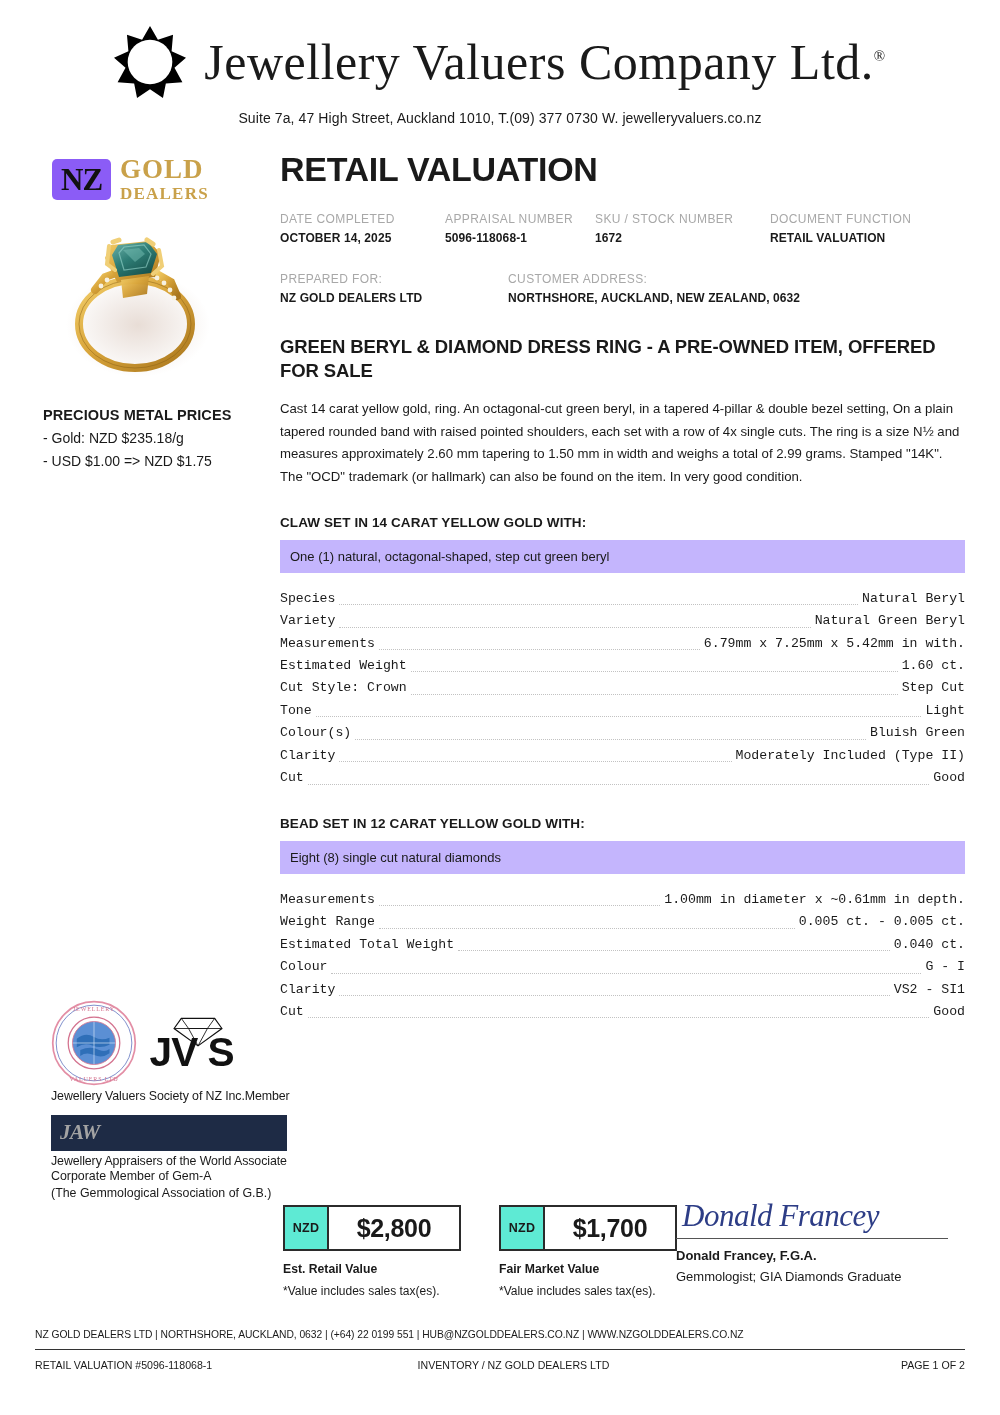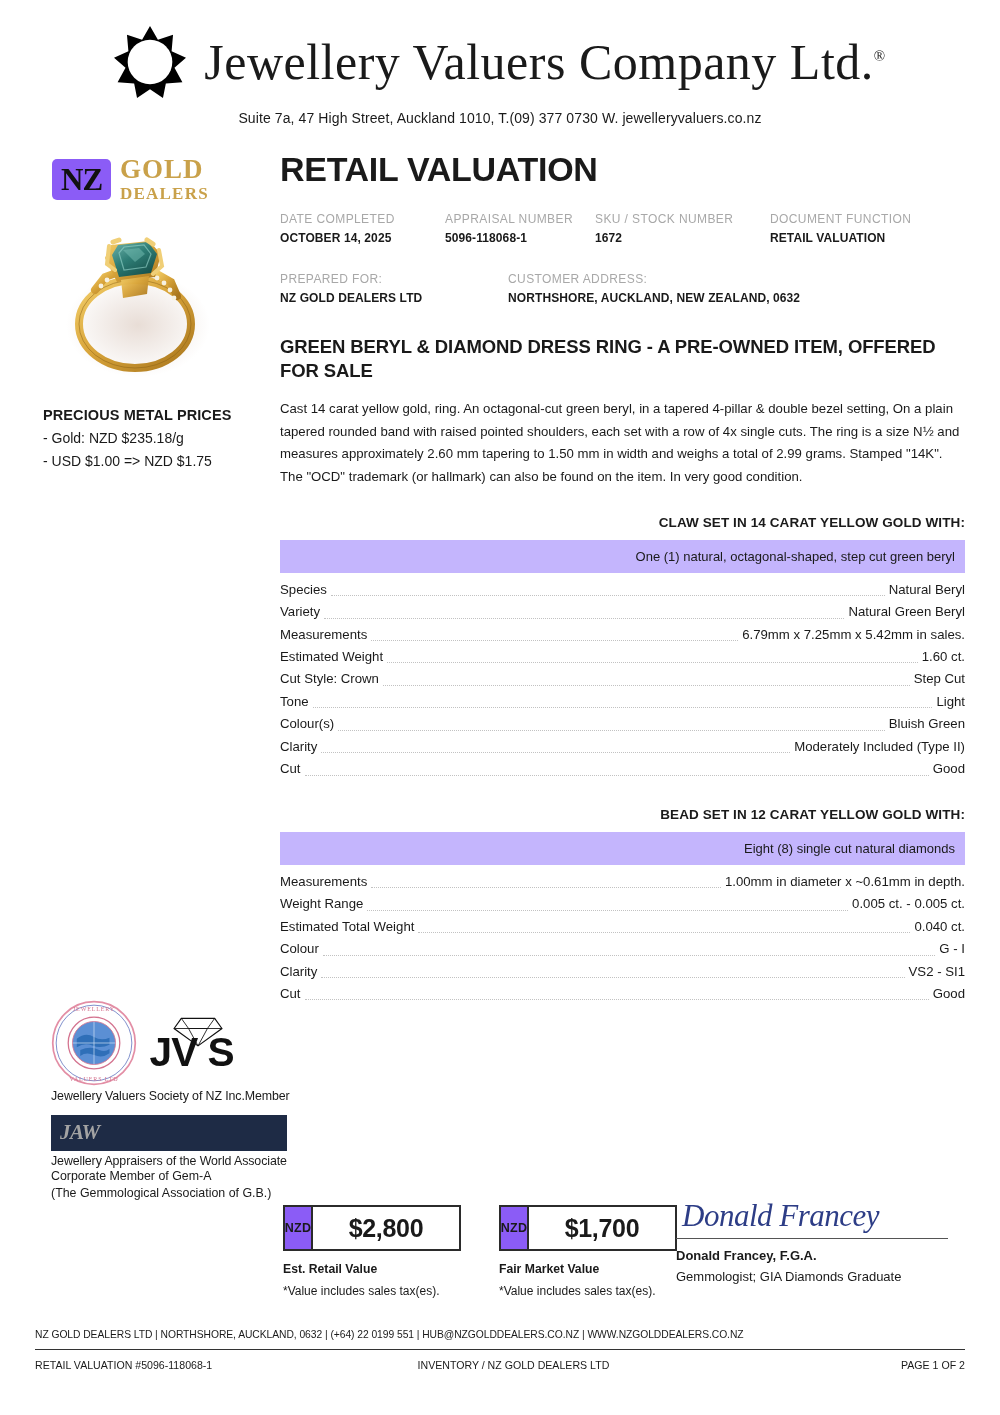--- a/index.html
+++ b/index.html
@@ -69,26 +69,26 @@
 
   .itemtitle {
     font-size: 18.5px; font-weight: 700; line-height: 1.32;
     margin-top: 30px; letter-spacing: -.1px;
   }
   .itemdesc {
     font-size: 13.2px; line-height: 1.72; margin-top: 14px; text-align: left;
   }
 
   
-  .spec { margin-top: 26px; text-align: right; }
+  .spec { margin-top: 26px; }
   .spec-heading { font-size: 13.5px; font-weight: 700; letter-spacing: .1px; }
   .spec-sub {
     background: #c4b5fd; font-size: 13px; padding: 9px 10px; margin-top: 10px;
   }
-  .spec-rows { margin-top: 6px; }
+  .spec-rows { margin-top: 15px; font-family: Liberation Mono, monospace; }
   .spec-row {
     display: flex; align-items: flex-end; font-size: 13.2px; line-height: 1.55;
     padding: 1px 0;
   }
   .spec-key { white-space: nowrap; }
   .spec-dots {
     flex: 1 1 auto; margin: 0 4px 4px 4px;
     border-bottom: 1.5px dotted #c2c2c2; min-width: 10px;
   }
   .spec-val { white-space: nowrap; }
@@ -118,23 +118,23 @@
     font-size: 9px; color: #d8b964; letter-spacing: 1.5px; display: block;
     margin-top: 3px; text-align: center; font-weight: 700;
   }
   .gem-a { font-size: 12.4px; line-height: 1.4; margin-top: 0; }
 
   
   .valuezone { position: absolute; left: 283px; top: 1205px; display: flex; gap: 38px; }
   .valblock { }
   .valbox { display: flex; border: 2px solid #2b2b2b; height: 46px; width: 178px; }
   .valbox .cur {
-    background: #8b5cf6; border-right: 2px solid #2b2b2b;
+    background: #5eead4; border-right: 2px solid #2b2b2b;
     display: flex; align-items: center; justify-content: center;
-    width: 28px; font-size: 12.5px; font-weight: 700; letter-spacing: .2px;
+    width: 44px; font-size: 12.5px; font-weight: 700; letter-spacing: .2px;
   }
   .valbox .amt {
     flex: 1; display: flex; align-items: center; justify-content: center;
     font-size: 25px; font-weight: 700; letter-spacing: -.3px;
   }
   .valcap { font-size: 12.2px; font-weight: 700; margin-top: 11px; }
   .valnote { font-size: 12px; margin-top: 8px; }
 
   .signzone { position: absolute; left: 676px; top: 1200px; width: 272px; }
   .sig {
@@ -282,21 +282,21 @@
           <span class="spec-val">Natural Beryl</span>
         </div>
         <div class="spec-row">
           <span class="spec-key">Variety</span>
           <span class="spec-dots"></span>
           <span class="spec-val">Natural Green Beryl</span>
         </div>
         <div class="spec-row">
           <span class="spec-key">Measurements</span>
           <span class="spec-dots"></span>
-          <span class="spec-val">6.79mm x 7.25mm x 5.42mm in sales.</span>
+          <span class="spec-val">6.79mm x 7.25mm x 5.42mm in with.</span>
         </div>
         <div class="spec-row">
           <span class="spec-key">Estimated Weight</span>
           <span class="spec-dots"></span>
           <span class="spec-val">1.60 ct.</span>
         </div>
         <div class="spec-row">
           <span class="spec-key">Cut Style: Crown</span>
           <span class="spec-dots"></span>
           <span class="spec-val">Step Cut</span>

